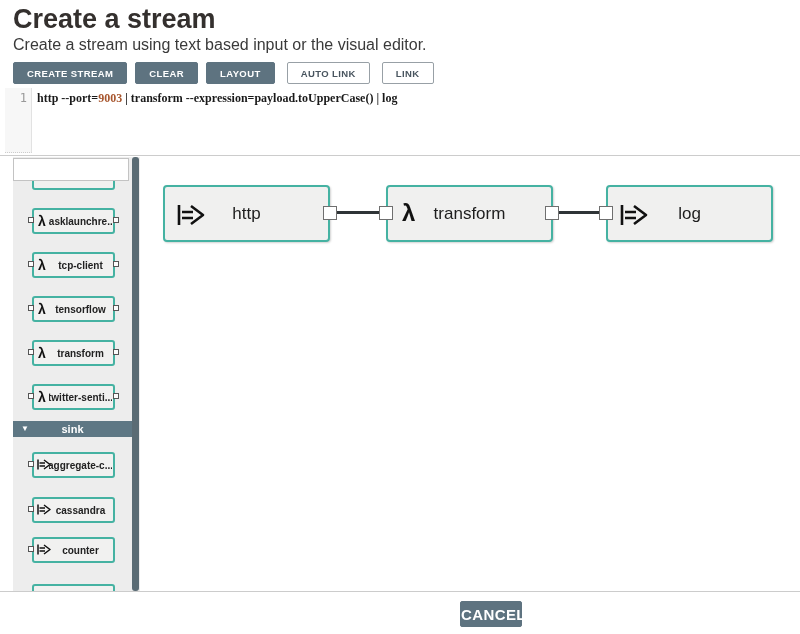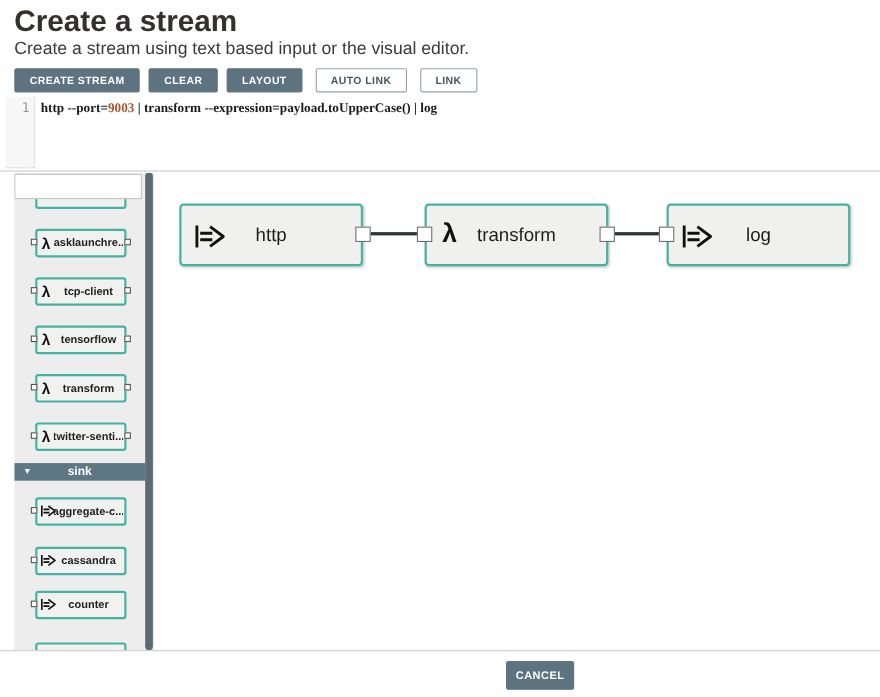--- a/index.html
+++ b/index.html
@@ -130,21 +130,21 @@
   .c-port {
     position: absolute; top: 206px; width: 14px; height: 14px;
     background: #fff; border: 1px solid #6f6f6f; cursor: crosshair;
   }
 
   
   .cancel-btn {
     position: absolute; left: 460px; top: 601px; width: 62px; height: 26px;
     background: #5E7380; color: #fff; border: 1px solid #5E7380; border-radius: 2px;
     font-family: "Liberation Sans", sans-serif;
-    font-size: 10px; font-weight: 700; letter-spacing: 0.4px; cursor: pointer;
+    font-size: 15px; font-weight: 700; letter-spacing: 0.4px; cursor: pointer;
   }
 </style>
 </head>
 <body>
 
 <div class="page-title">Create a stream</div>
 <div class="page-subtitle">Create a stream using text based input or the visual editor.</div>
 
 <div class="toolbar">
   <div class="btn btn-primary">CREATE STREAM</div>

